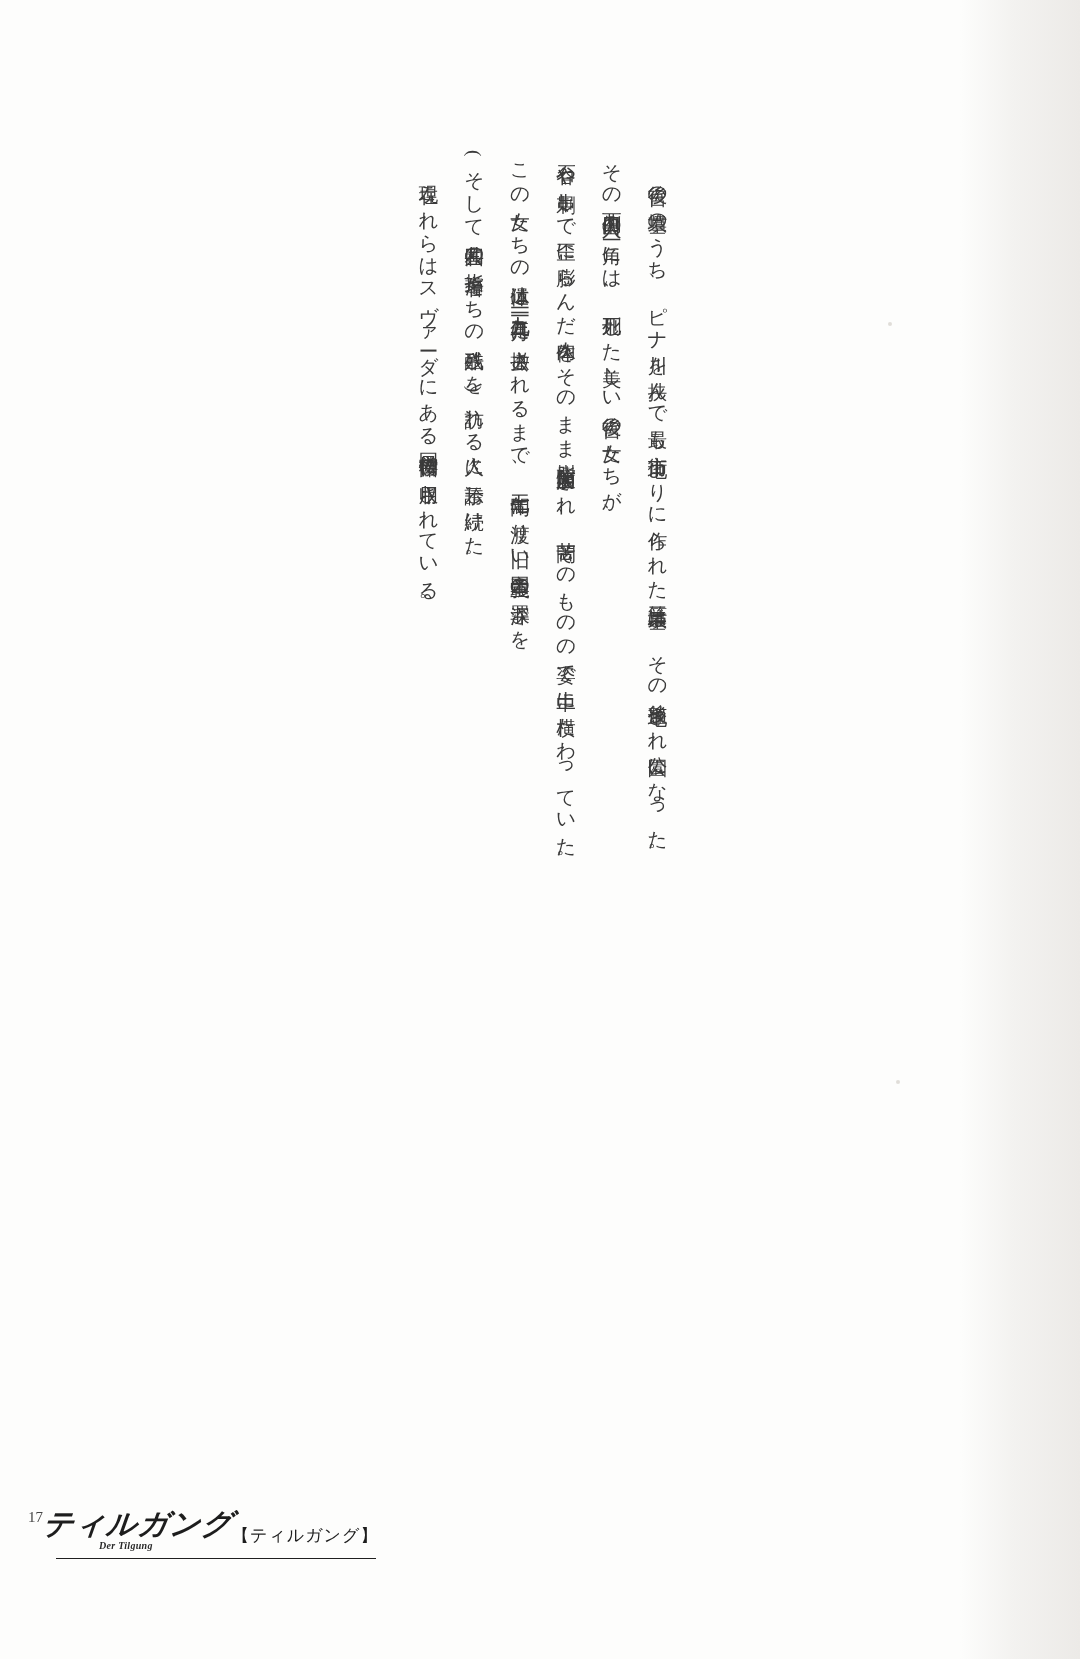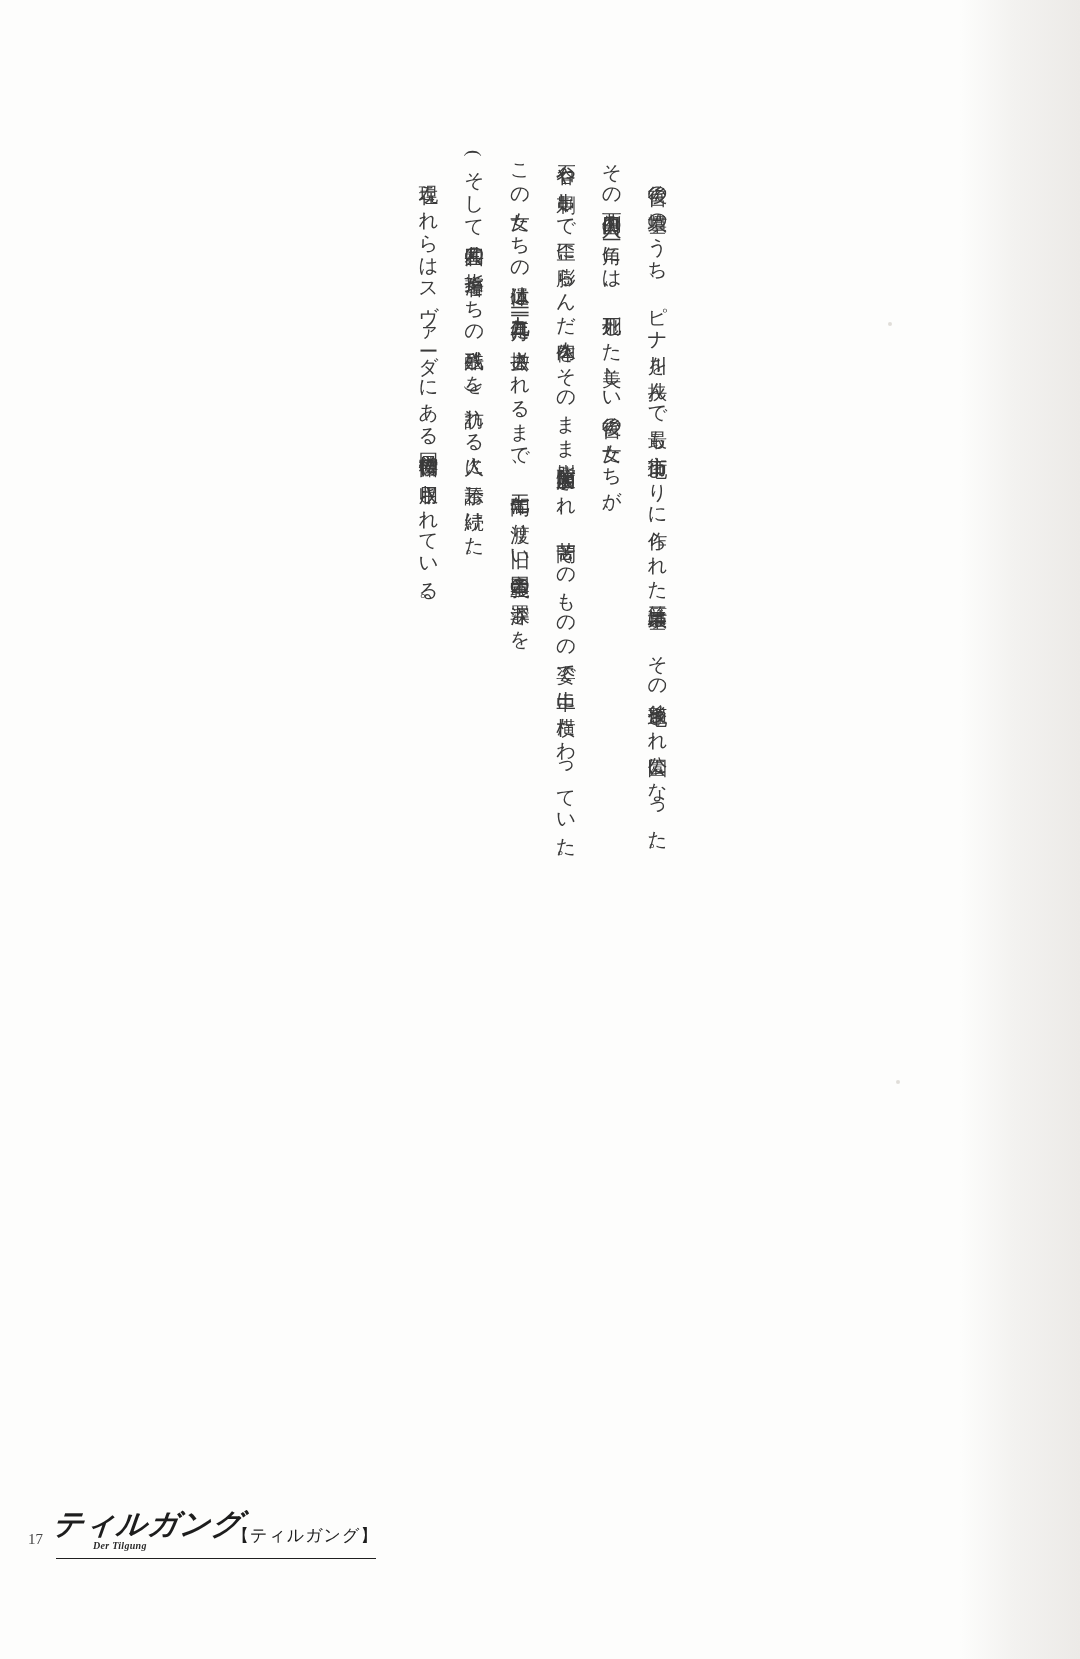--- a/index.html
+++ b/index.html
@@ -63,22 +63,20 @@
   .body-text p.noindent {
     text-indent: 0;
   }
 
   
   .footer {
     position: absolute;
     left: 28px;
     bottom: 108px;
     display: flex;
-    align-items: flex-end;
-    gap: 10px;
   }
   .folio {
     font-size: 15px;
     color: #444;
     font-family: "Liberation Serif", serif;
     padding-bottom: 3px;
   }
   .logo-block {
     display: flex;
     flex-direction: column;
@@ -93,21 +91,21 @@
     color: #1d1d1d;
     font-family: "DejaVu Sans", "Liberation Sans", sans-serif;
     transform: skewX(-6deg);
   }
   .logo-sub {
     font-size: 10px;
     font-style: italic;
     font-weight: bold;
     color: #2a2a2a;
     margin-top: 2px;
-    margin-left: 40px;
+    margin-left: 56px;
     letter-spacing: .3px;
     font-family: "Liberation Serif", serif;
   }
   .logo-rule {
     position: absolute;
     left: 56px;
     bottom: 100px;
     width: 320px;
     height: 1.5px;
     background: #1f1f1f;

